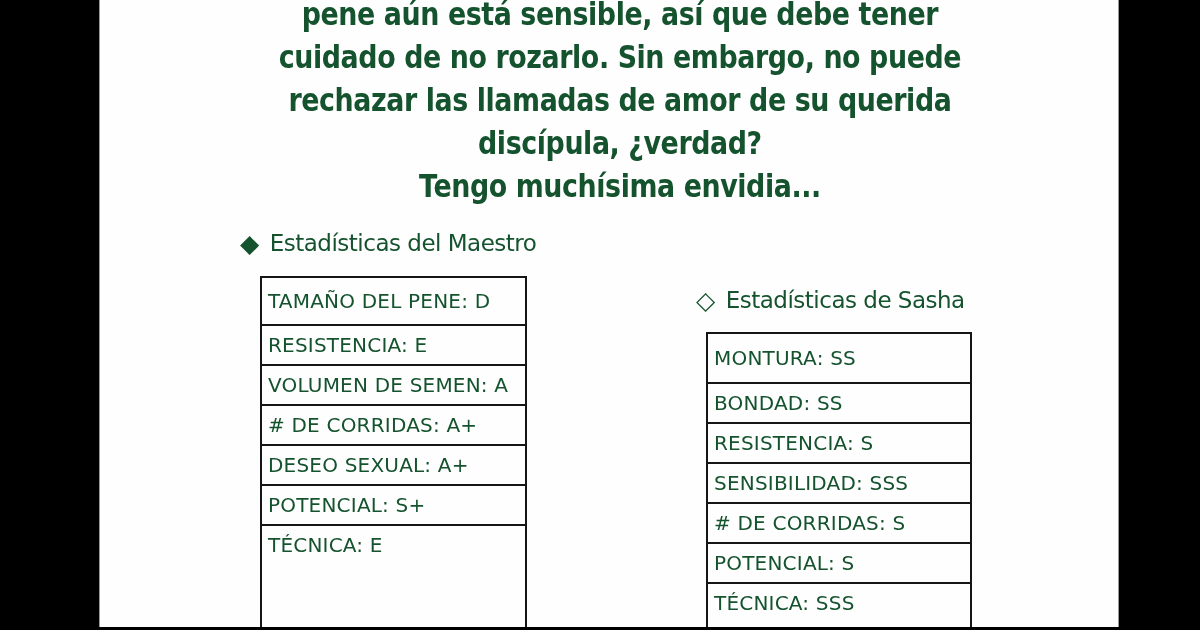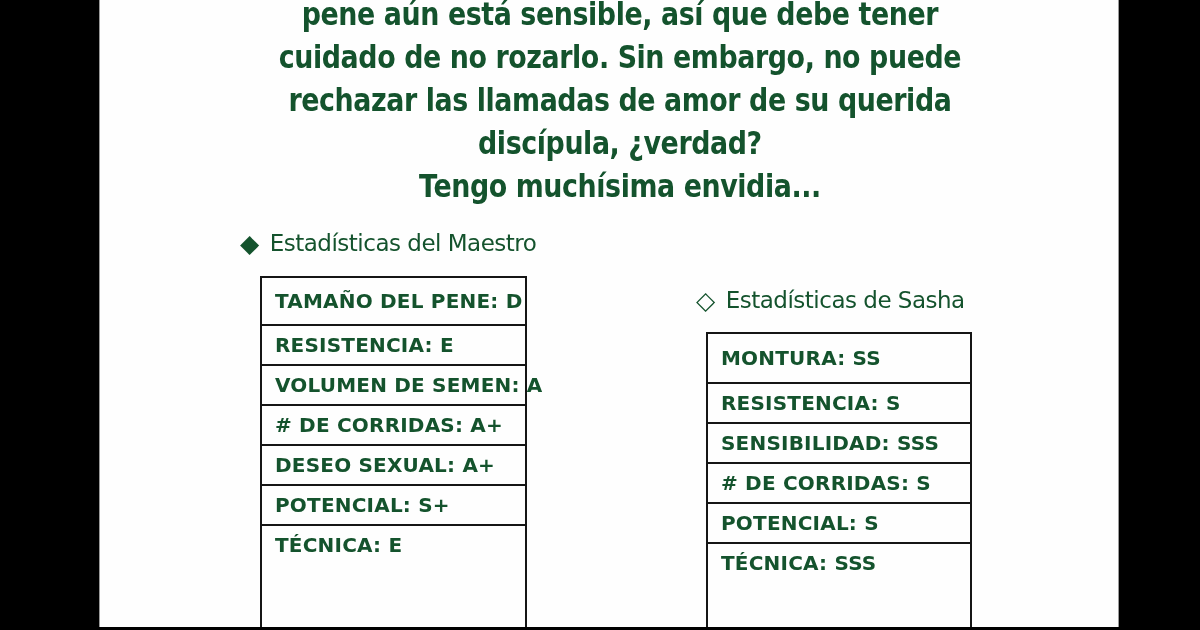--- a/index.html
+++ b/index.html
@@ -66,25 +66,24 @@
     border: 2px solid #151515;
     border-bottom: none;
   }
   .table-master { left: 160px; top: 276px; width: 263px; height: 400px; }
   .table-sasha  { left: 606px; top: 332px; width: 262px; height: 340px; }
   .stat-row {
     height: 38px;
     border-top: 2px solid #151515;
     display: flex;
     align-items: center;
-    padding-left: 13px;
+    padding-left: 6px;
     font-size: 20px;
     letter-spacing: 0.2px;
     white-space: nowrap;
-    font-weight: bold;
   }
   .stat-row:first-child { border-top: none; }
   .table-master .stat-row:first-child { height: 46px; }
   .table-sasha  .stat-row:first-child { height: 48px; }
 </style>
 </head>
 <body>
 
 <div class="stage">
   <div class="paper">
@@ -112,20 +111,21 @@
       <div class="stat-row">TÉCNICA: E</div>
     </div>
 
     <div class="heading heading-sasha">
       <span class="bullet">◇</span>
       <span>Estadísticas de Sasha</span>
     </div>
 
     <div class="stat-table table-sasha">
       <div class="stat-row">MONTURA: SS</div>
+      <div class="stat-row">BONDAD: SS</div>
       <div class="stat-row">RESISTENCIA: S</div>
       <div class="stat-row">SENSIBILIDAD: SSS</div>
       <div class="stat-row"># DE CORRIDAS: S</div>
       <div class="stat-row">POTENCIAL: S</div>
       <div class="stat-row">TÉCNICA: SSS</div>
     </div>
 
   </div>
 </div>
 

